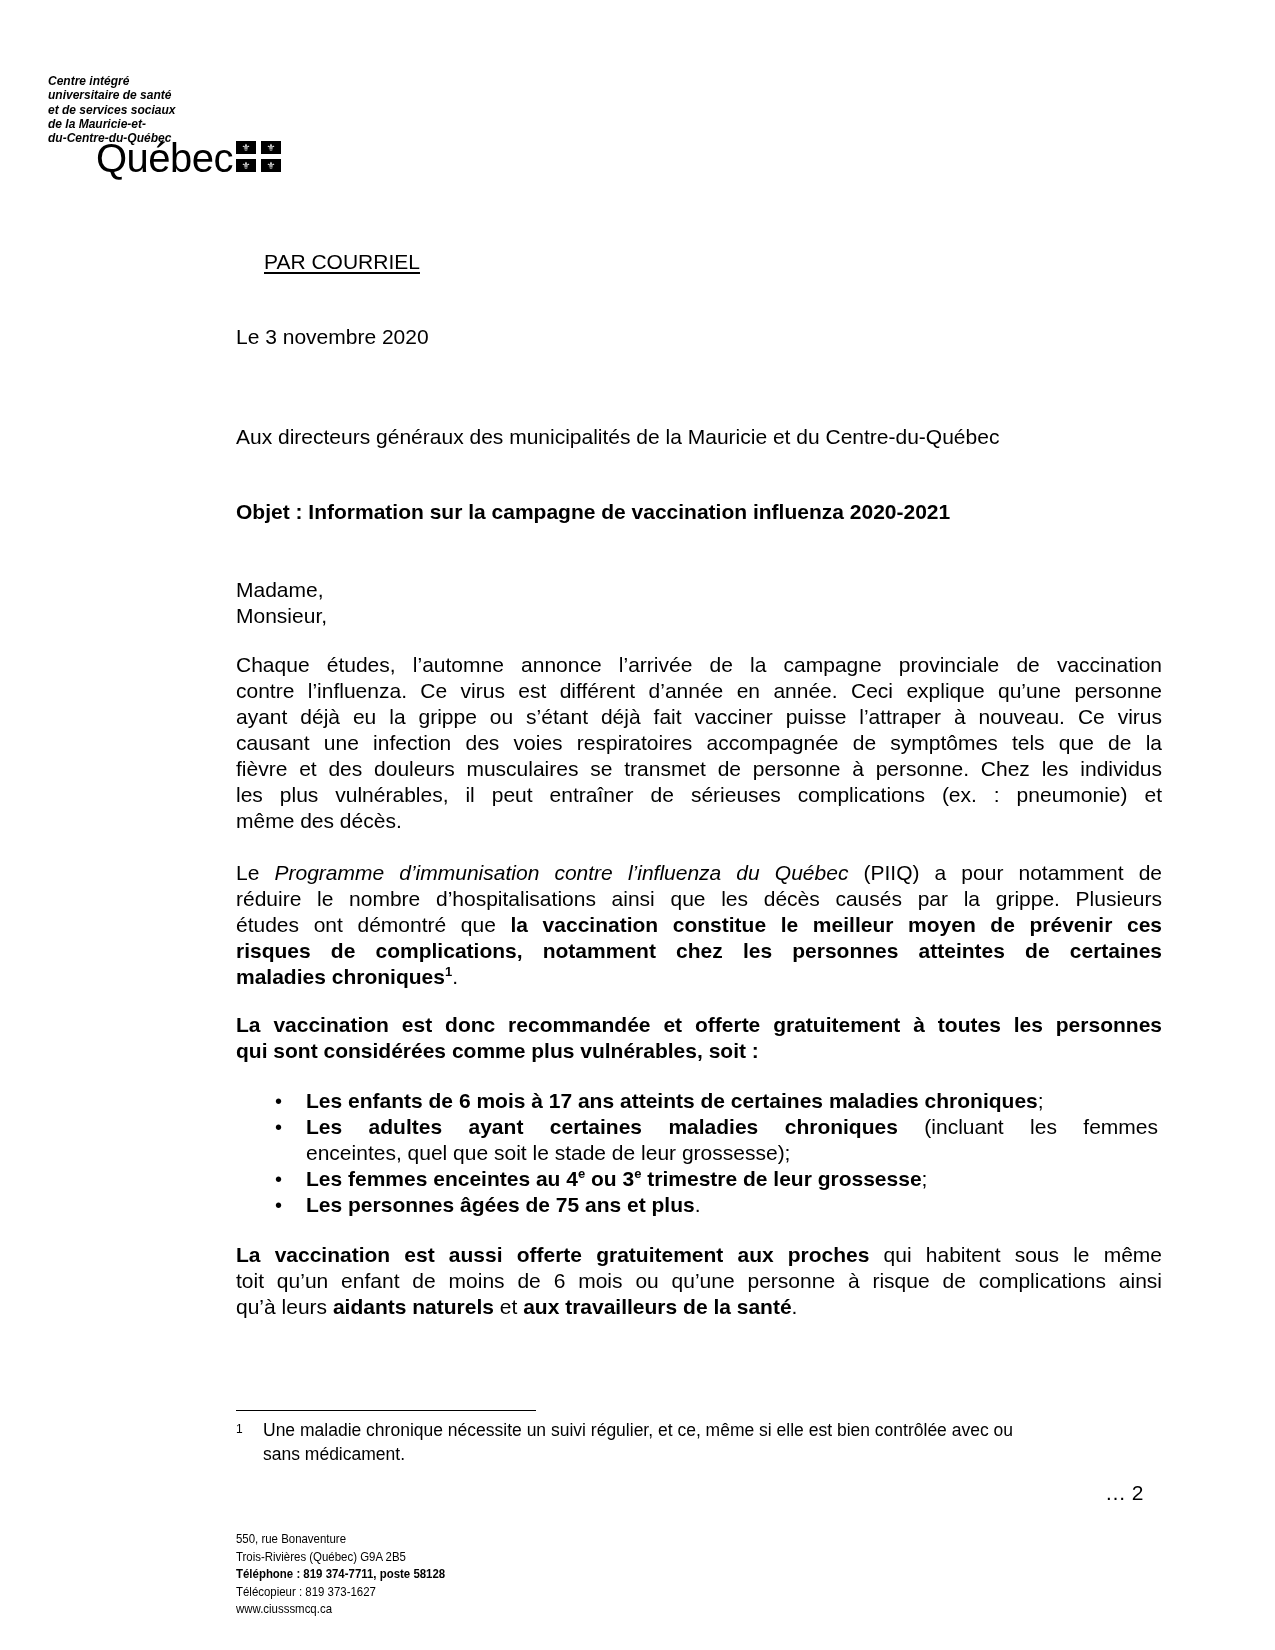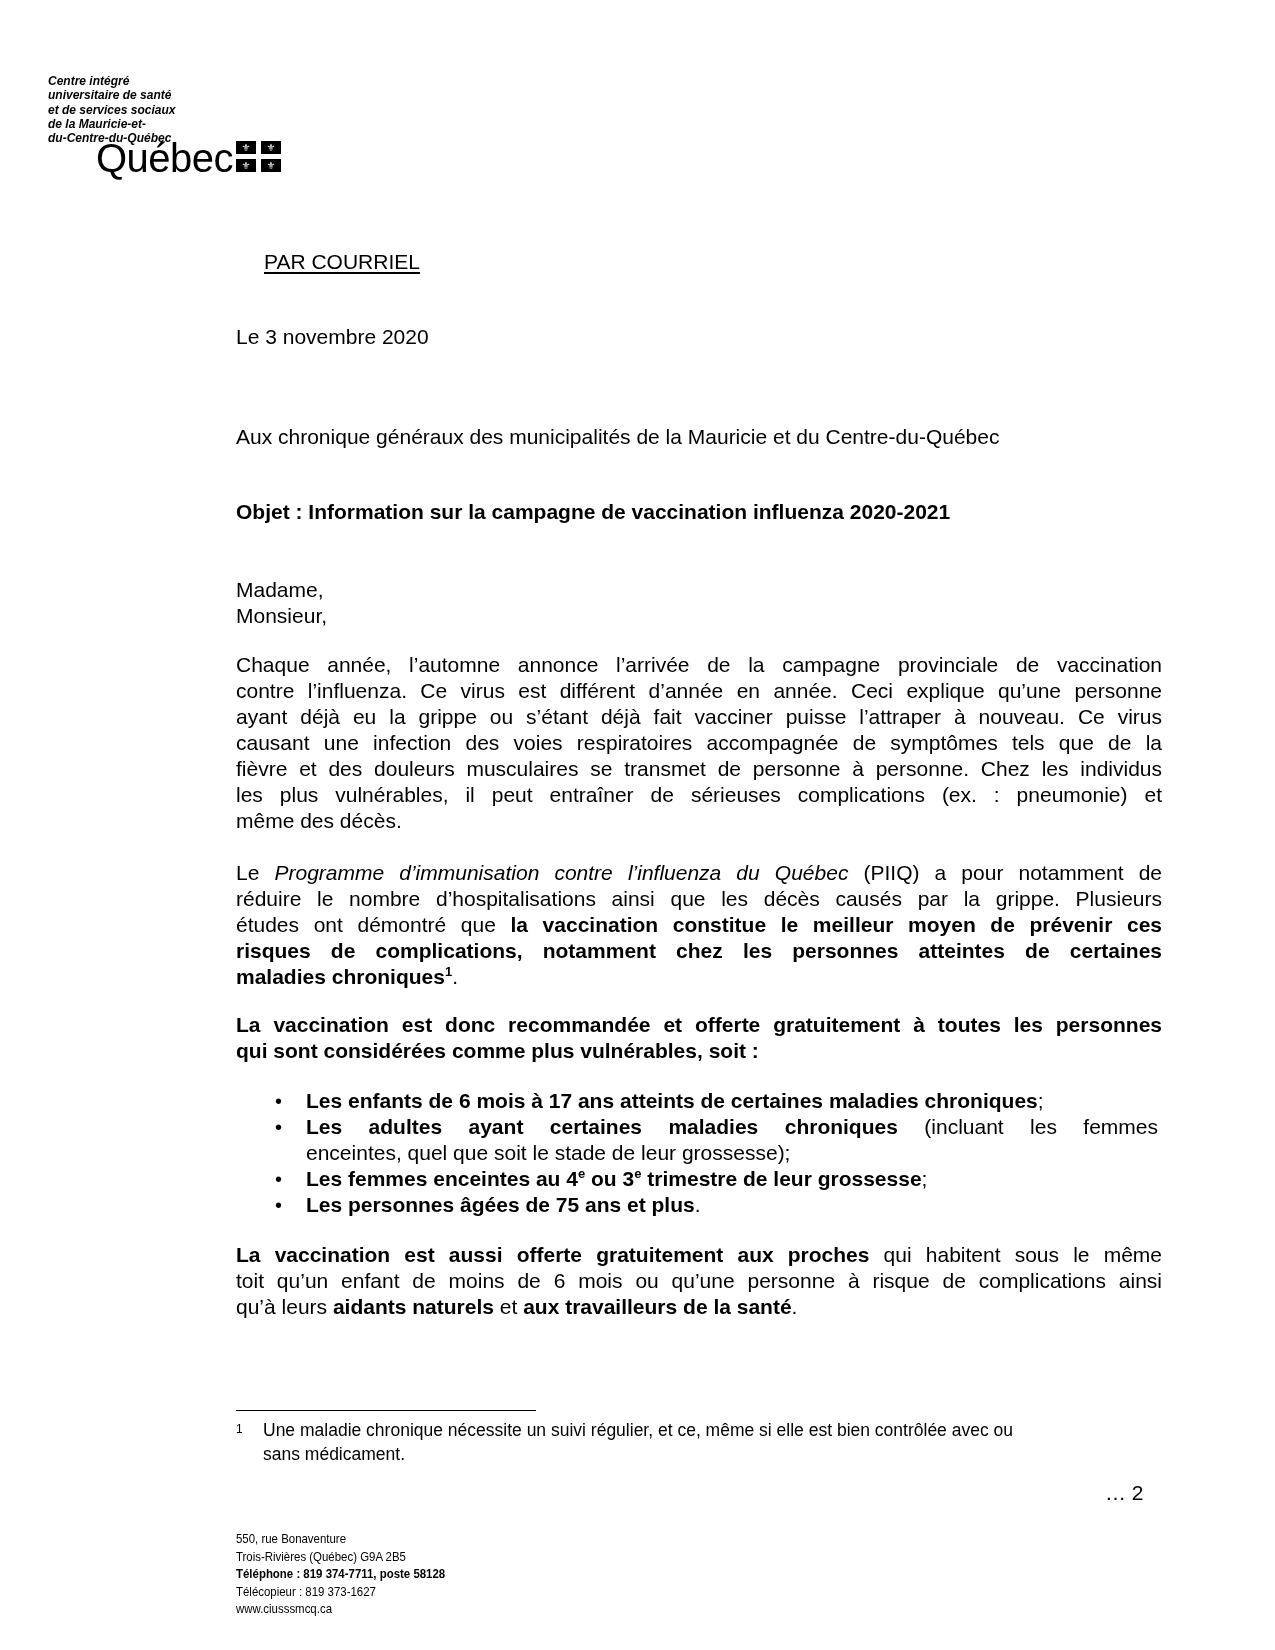--- a/index.html
+++ b/index.html
@@ -38,27 +38,27 @@
 <div class="abs quebec-word">Québec</div>
 <div class="abs flags">
   <span class="flag" style="left:0;top:0">⚜</span>
   <span class="flag" style="left:25px;top:0">⚜</span>
   <span class="flag" style="left:0;top:18px">⚜</span>
   <span class="flag" style="left:25px;top:18px">⚜</span>
 </div>
 
 <div class="line u" style="top:249px;width:auto">PAR COURRIEL</div>
 <div class="line" style="top:324px">Le 3 novembre 2020</div>
-<div class="line" style="top:424px">Aux chronique généraux des municipalités de la Mauricie et du Centre-du-Québec</div>
+<div class="line" style="top:424px">Aux directeurs généraux des municipalités de la Mauricie et du Centre-du-Québec</div>
 <div class="line b" style="top:499px">Objet : Information sur la campagne de vaccination influenza 2020-2021</div>
 
 <div class="line" style="top:577px">Madame,</div>
 <div class="line" style="top:603px">Monsieur,</div>
 
-<div class="line justify" style="top:652px">Chaque année, l’automne annonce l’arrivée de la campagne provinciale de vaccination</div>
+<div class="line justify" style="top:652px">Chaque études, l’automne annonce l’arrivée de la campagne provinciale de vaccination</div>
 <div class="line justify" style="top:678px">contre l’influenza. Ce virus est différent d’année en année. Ceci explique qu’une personne</div>
 <div class="line justify" style="top:704px">ayant déjà eu la grippe ou s’étant déjà fait vacciner puisse l’attraper à nouveau. Ce virus</div>
 <div class="line justify" style="top:730px">causant une infection des voies respiratoires accompagnée de symptômes tels que de la</div>
 <div class="line justify" style="top:756px">fièvre et des douleurs musculaires se transmet de personne à personne. Chez les individus</div>
 <div class="line justify" style="top:782px">les plus vulnérables, il peut entraîner de sérieuses complications (ex. : pneumonie) et</div>
 <div class="line" style="top:808px">même des décès.</div>
 
 <div class="line justify" style="top:860px"><span>Le </span><span class="i">Programme d’immunisation contre l’influenza du Québec</span><span> (PIIQ) a pour notamment de</span></div>
 <div class="line justify" style="top:886px">réduire le nombre d’hospitalisations ainsi que les décès causés par la grippe. Plusieurs</div>
 <div class="line justify" style="top:912px"><span>études ont démontré que </span><span class="b">la vaccination constitue le meilleur moyen de prévenir ces</span></div>

